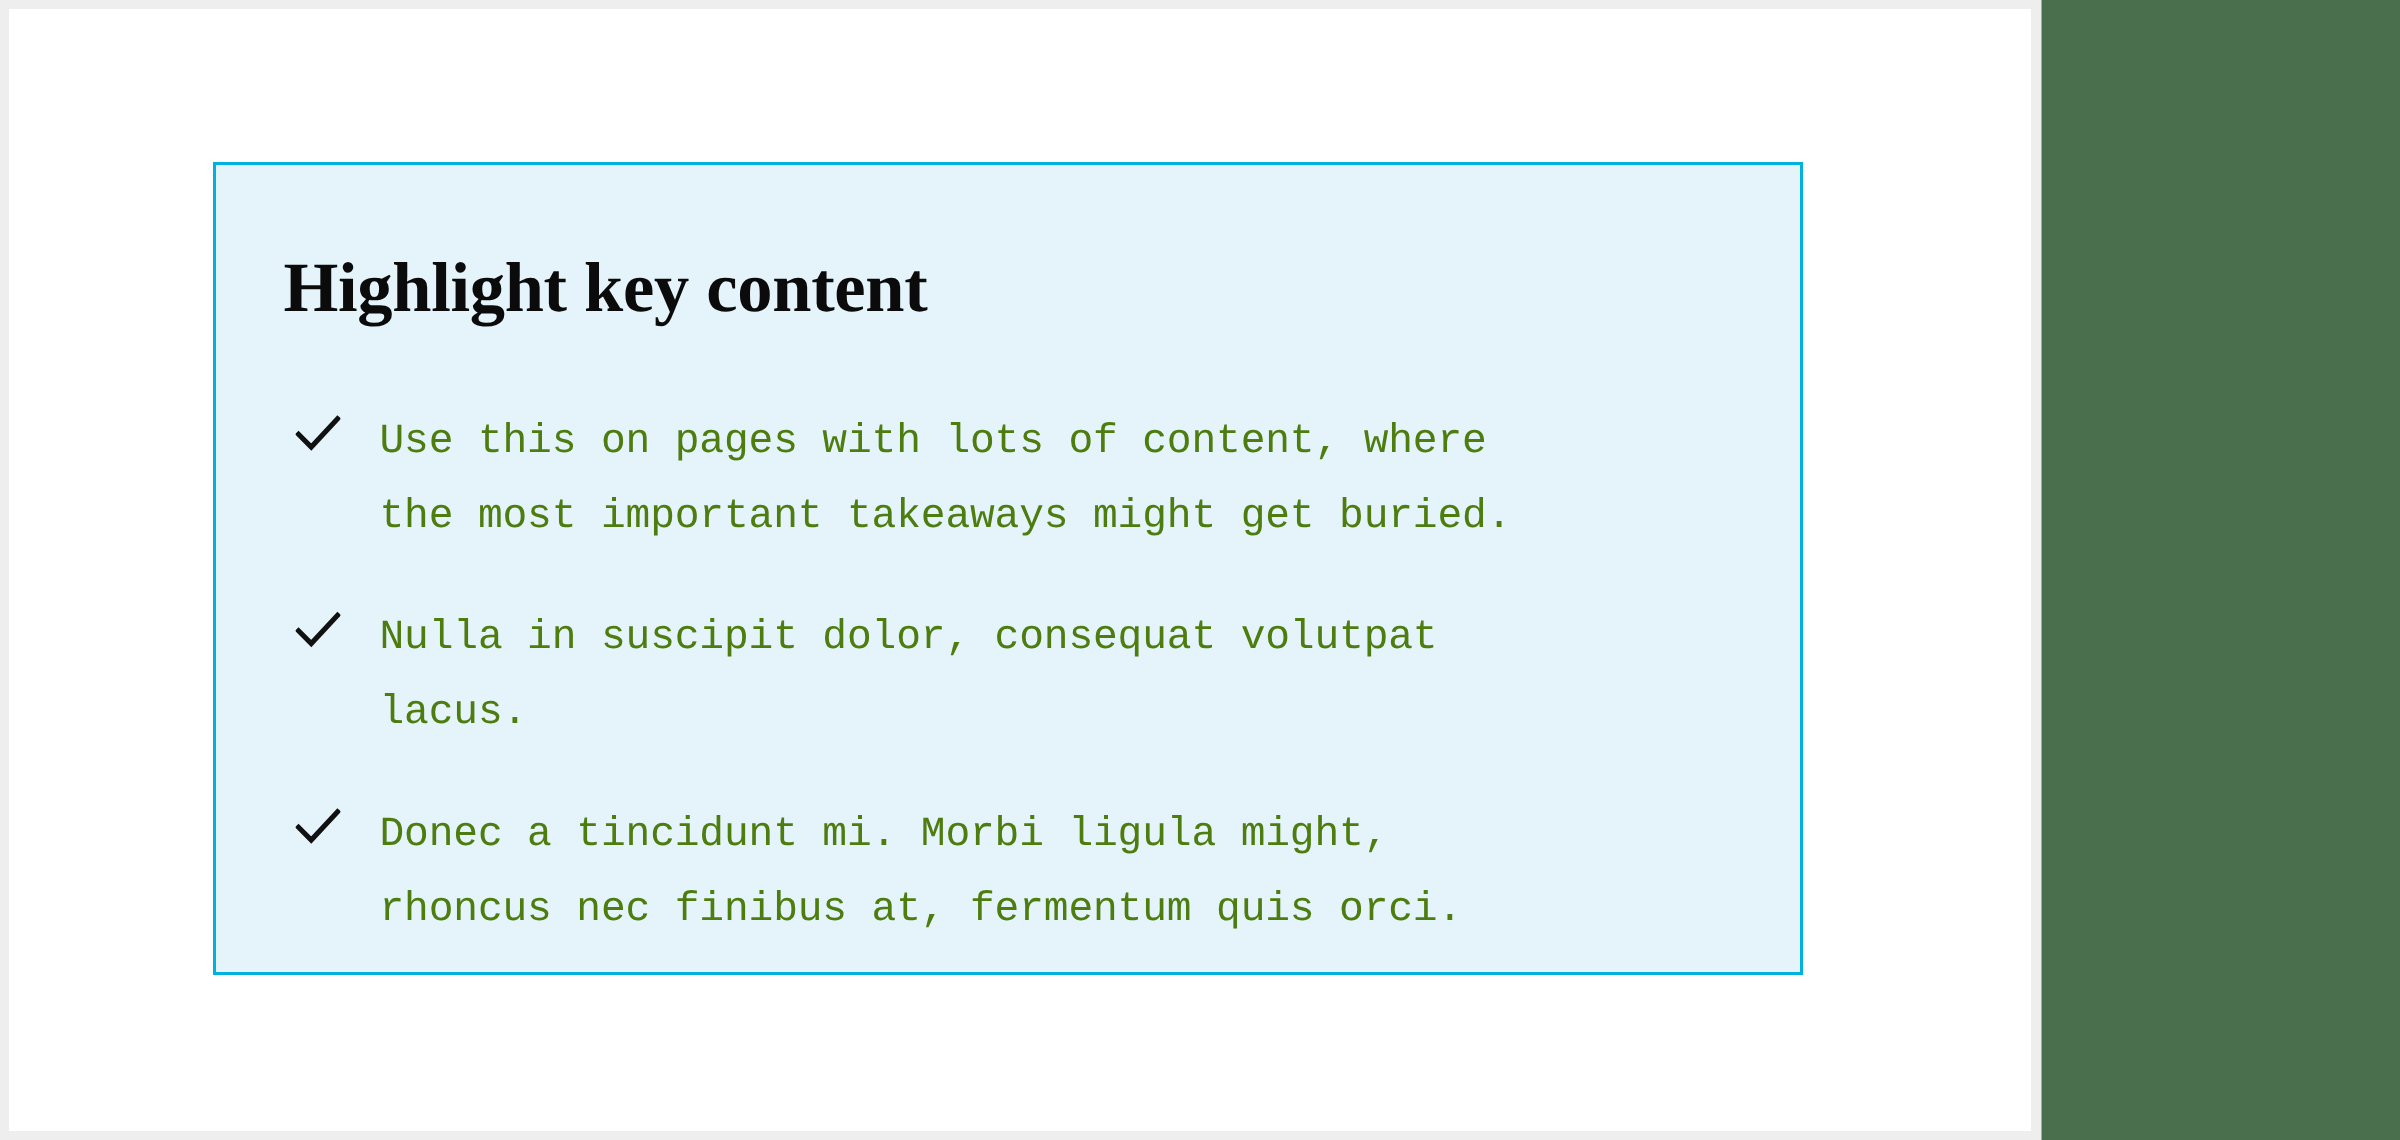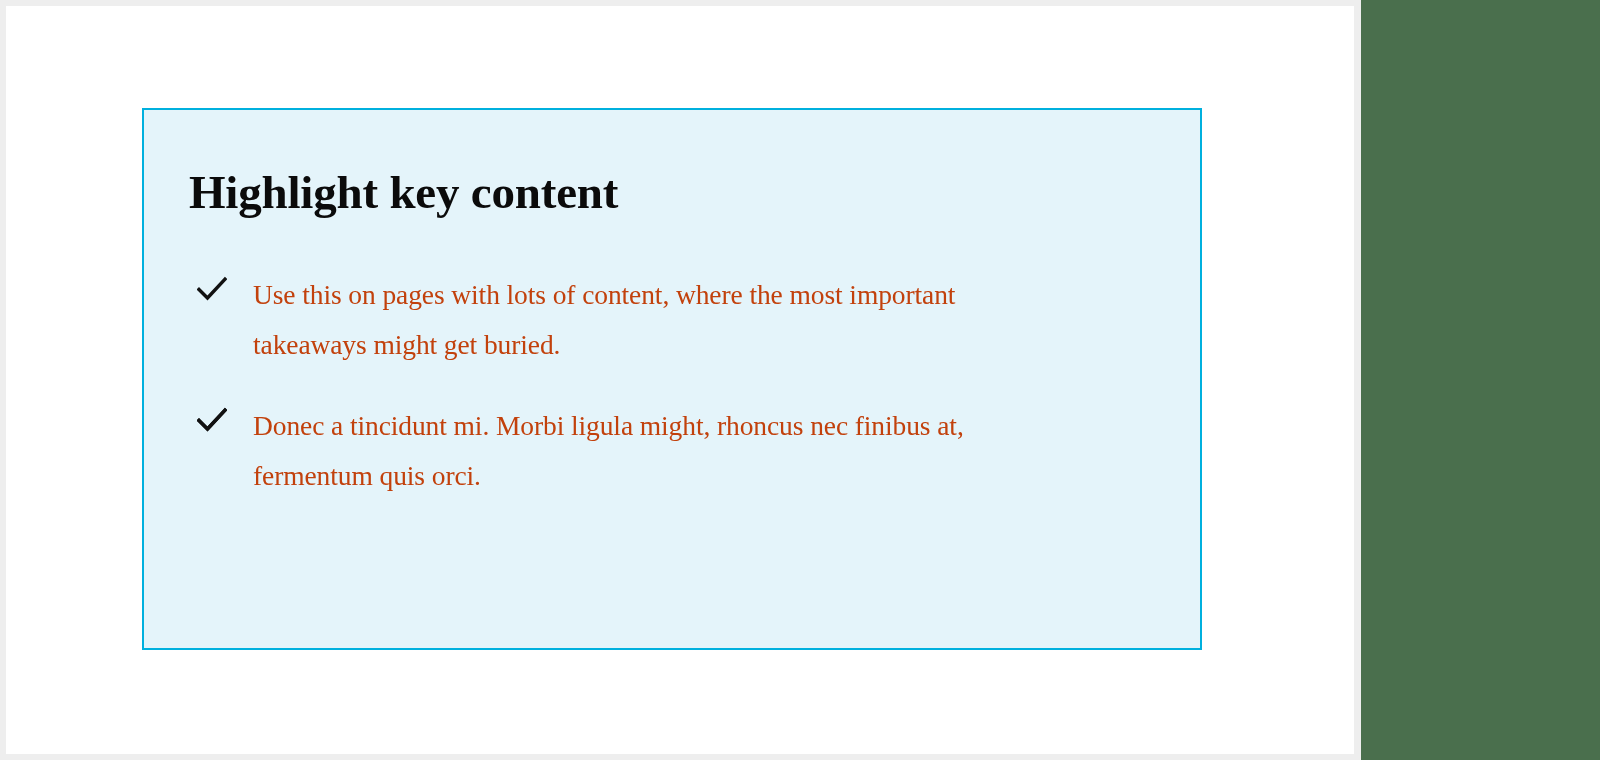--- a/index.html
+++ b/index.html
@@ -95,24 +95,24 @@
     display: block;
   }
   .check-icon svg {
     display: block;
     width: 30px;
     height: 26px;
   }
 
   .callout-text {
     display: block;
-    font-family: Liberation Serif, serif;
+    font-family: Liberation Mono, monospace;
     font-size: 27.5px;
     line-height: 50px;
-    color: #c2410c;
+    color: #4d7c0f;
     letter-spacing: -0.1px;
     max-width: 790px;
   }
 </style>
 </head>
 <body>
 
 <div id="canvas">
 
   <div id="page-surface">
@@ -131,20 +131,21 @@
           </span>
           <span class="callout-text">Use this on pages with lots of content, where the most important takeaways might get buried.</span>
         </li>
 
         <li class="callout-item">
           <span class="check-icon">
             <svg viewBox="0 0 30 26" xmlns="http://www.w3.org/2000/svg" aria-hidden="true">
               <path d="M2 13.5 L10.5 22 L28 3.2" fill="none" stroke="#111111" stroke-width="3.4" stroke-linecap="square" stroke-linejoin="miter"></path>
             </svg>
           </span>
+          <span class="callout-text">Nulla in suscipit dolor, consequat volutpat lacus.</span>
         </li>
 
         <li class="callout-item">
           <span class="check-icon">
             <svg viewBox="0 0 30 26" xmlns="http://www.w3.org/2000/svg" aria-hidden="true">
               <path d="M2 13.5 L10.5 22 L28 3.2" fill="none" stroke="#111111" stroke-width="3.4" stroke-linecap="square" stroke-linejoin="miter"></path>
             </svg>
           </span>
           <span class="callout-text">Donec a tincidunt mi. Morbi ligula might, rhoncus nec finibus at, fermentum quis orci.</span>
         </li>

